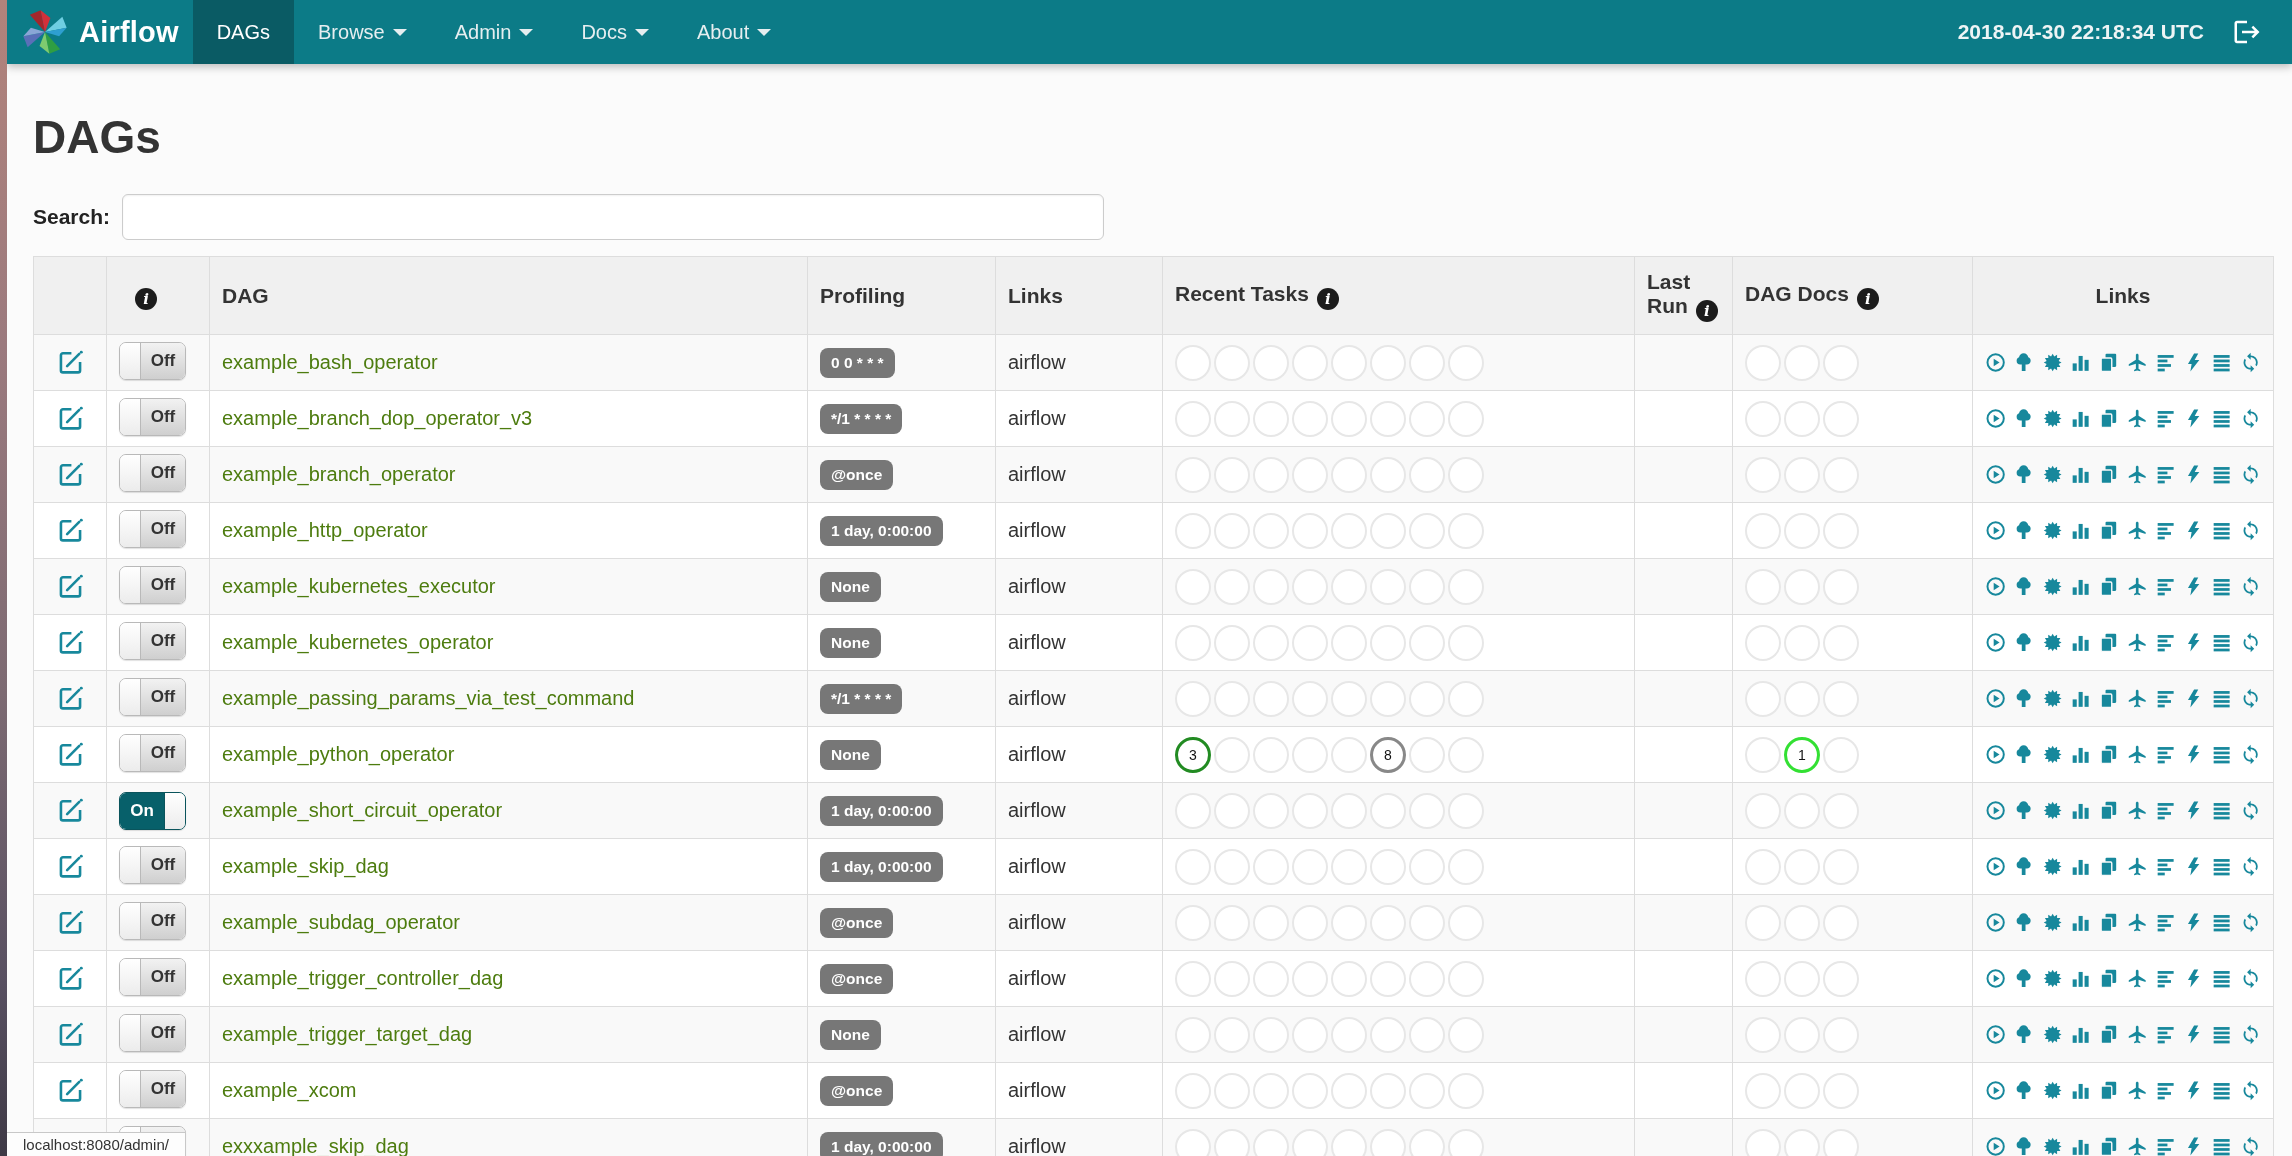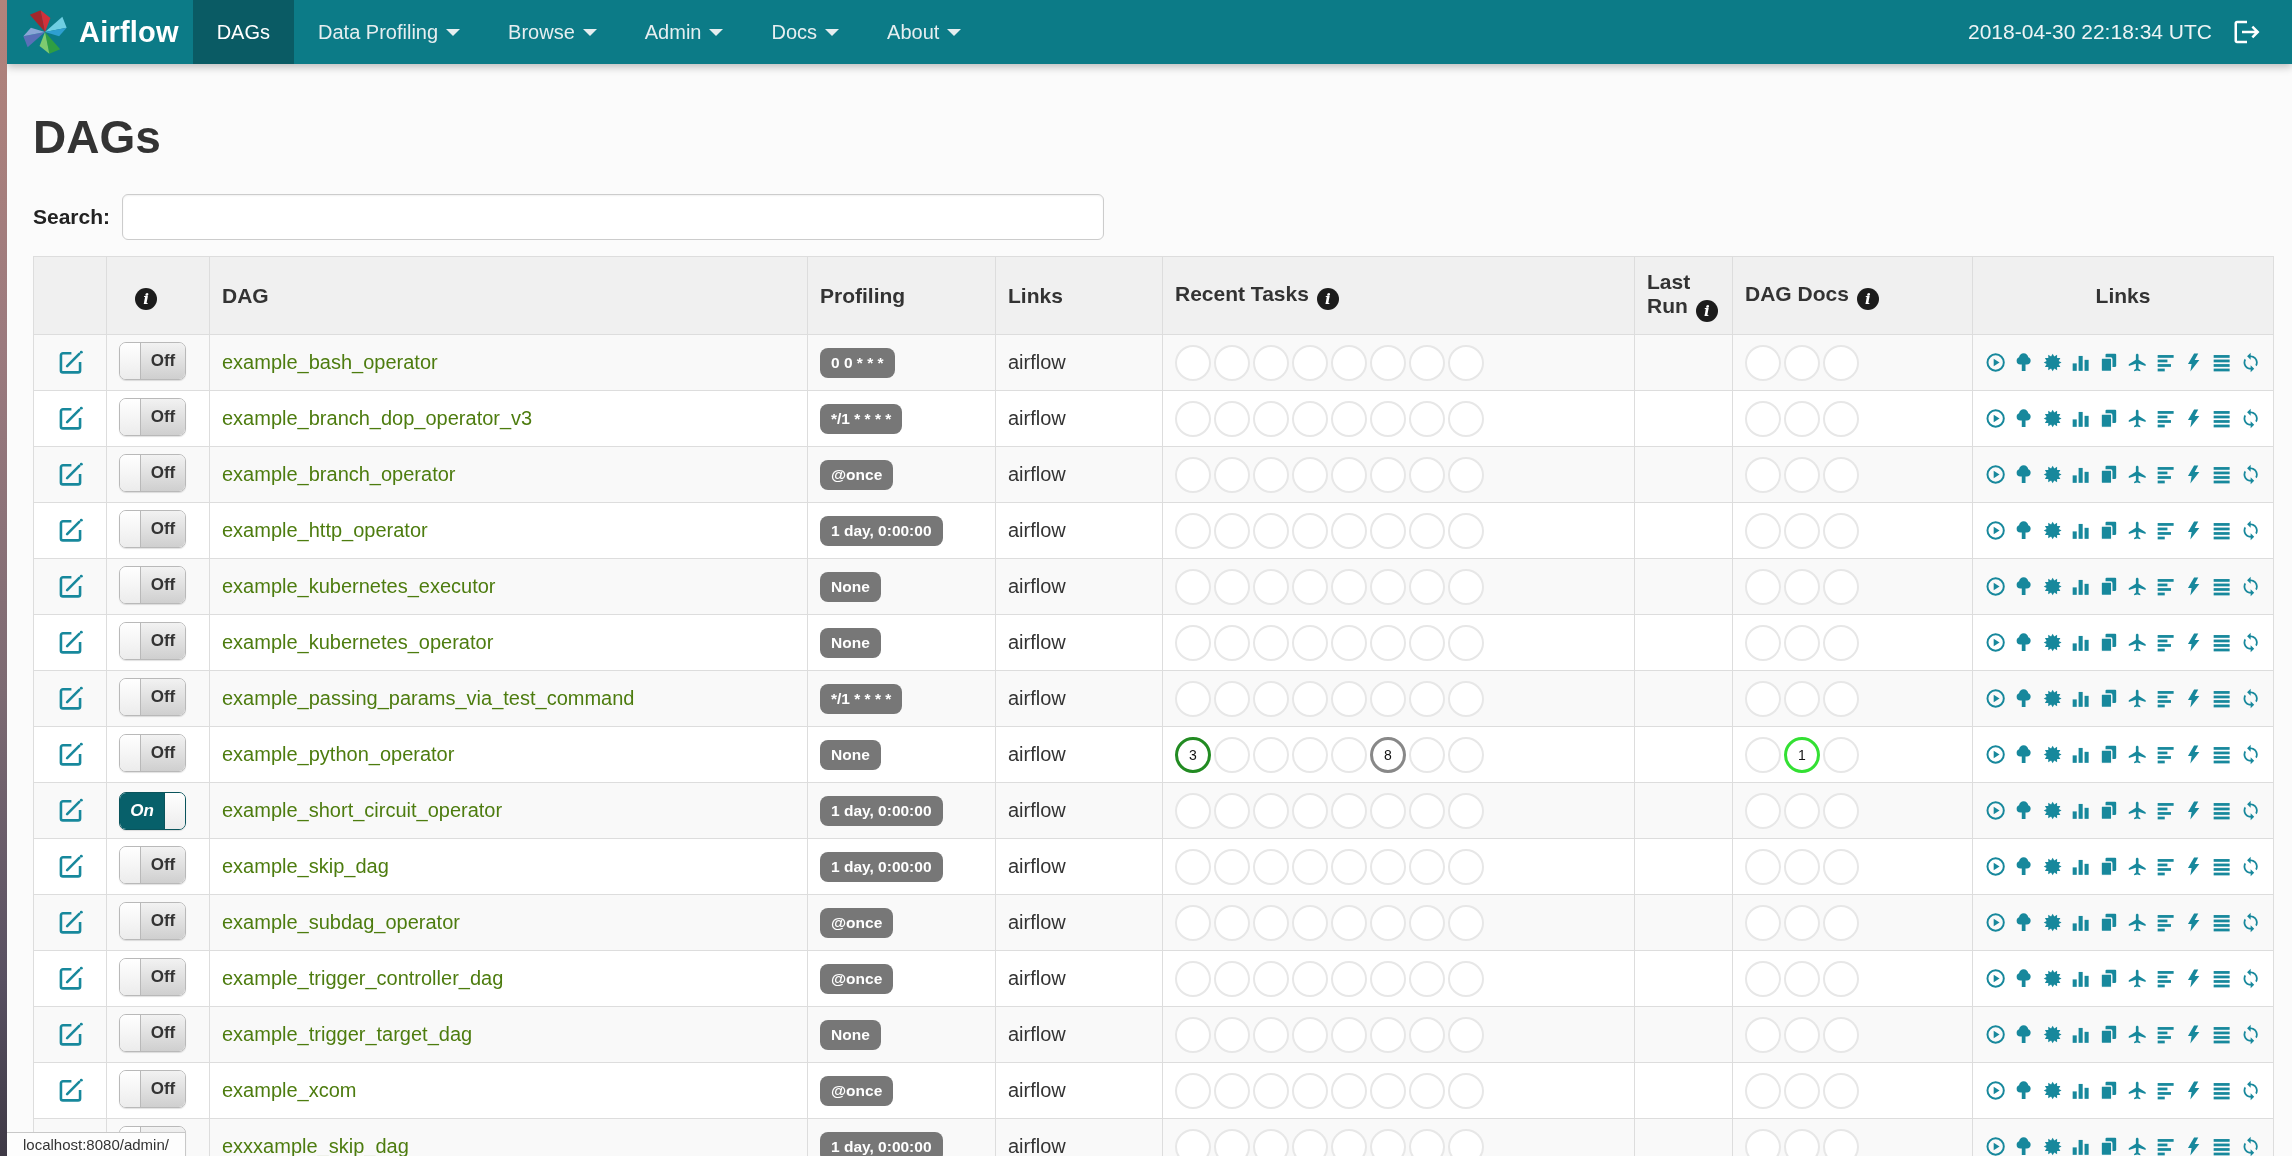--- a/index.html
+++ b/index.html
@@ -17,21 +17,21 @@
             box-shadow:0 3px 8px rgba(0,0,0,.25); position:relative; z-index:10; }
   .brand { display:flex; align-items:center; gap:8px; padding:0 14px 0 12px; cursor:pointer; }
   .brand-label { color:#fff; font-size:29px; font-weight:bold; letter-spacing:.2px; }
   .nav-menu { display:flex; align-items:stretch; }
   .nav-item { display:flex; align-items:center; padding:0 24px; color:#e6eef0;
               font-size:20px; cursor:pointer; white-space:nowrap; }
   .nav-item.active { background:#0a5b64; color:#fff; }
   .caret { display:inline-block; margin-left:8px; width:0; height:0;
            border-left:7px solid transparent; border-right:7px solid transparent;
            border-top:7px solid #e6eef0; }
-  .nav-right { margin-left:auto; display:flex; align-items:center; gap:20px; padding-right:30px; }
+  .nav-right { margin-left:auto; display:flex; align-items:center; gap:28px; padding-right:30px;font-weight:bold; }
   .nav-clock { color:#eef4f5; font-size:21px; }
   .logout-btn { width:30px; height:30px; color:#fff; cursor:pointer; }
   .logout-btn svg { width:100%; height:100%; fill:currentColor; }
   .logo-svg { width:52px; height:52px; }
 
   
   .content { padding:0 26px; }
   .page-title { margin-top:46px; font-size:46px; font-weight:600; color:#333; }
 
   .search-row { margin-top:30px; display:flex; justify-content:flex-start; align-items:center; }
@@ -76,21 +76,21 @@
 
   
   .toggle { display:inline-flex; width:67px; height:38px; border:1px solid #b9b9b9;
             border-radius:7px; overflow:hidden; cursor:pointer;
             box-shadow:0 1px 1px rgba(0,0,0,.12); }
   .tg-knob { width:21px; background:linear-gradient(#ffffff,#ececec); flex:0 0 21px; }
   .tg-label { flex:1; display:flex; align-items:center; justify-content:center;
               font-size:17px; font-weight:bold; }
   .toggle.off .tg-knob { border-right:1px solid #b9b9b9; }
   .toggle.off .tg-label { background:linear-gradient(#f2f2f2,#cfcfcf); color:#333; }
-  .toggle.on { flex-direction:row-reverse; border-color:#0a545c;font-style:italic; }
+  .toggle.on { flex-direction:row-reverse; border-color:#0a545c; }
   .toggle.on .tg-knob { border-left:1px solid #0a545c; }
   .toggle.on .tg-label { background:#07606a; color:#fff; }
 
   
   .circles { display:flex; gap:3px; }
   .circle { width:36px; height:36px; border:2px solid #e7e7e7; border-radius:50%;
             background:#fff; display:flex; align-items:center; justify-content:center;
             font-size:14px; color:#111; cursor:pointer; flex:0 0 36px; }
   .circle.has-val { border-width:3px; }
 
@@ -120,21 +120,20 @@
         <path d="M24 24 L44 20 L37 28 Z" fill="#2e9fd0"></path>
         <path d="M24 24 L38 40 L28 44 Z" fill="#2f9e43"></path>
         <path d="M24 24 L28 44 L19 37 Z" fill="#7fcb6f"></path>
         <path d="M24 24 L8 38 L4 28 Z" fill="#5a6fb8"></path>
         <path d="M24 24 L4 28 L11 20 Z" fill="#8aa6d6"></path>
       </svg>
       <span class="brand-label">Airflow</span>
     </div>
     <div class="nav-menu">
         <div class="nav-item active">DAGs</div>
-        <div class="nav-item">Data Profiling<span class="caret"></span></div>
         <div class="nav-item">Browse<span class="caret"></span></div>
         <div class="nav-item">Admin<span class="caret"></span></div>
         <div class="nav-item">Docs<span class="caret"></span></div>
         <div class="nav-item">About<span class="caret"></span></div>
       </div>
     <div class="nav-right">
       <span class="nav-clock">2018-04-30 22:18:34 UTC</span>
       <span class="logout-btn">
         <svg viewBox="0 0 24 24">
             <path d="M17 7l-1.41 1.41L18.17 11H8v2h10.17l-2.58 2.58L17 17l5-5zM4 5h8V3H4c-1.1 0-2 .9-2 2v14c0 1.1.9 2 2 2h8v-2H4V5z"></path>

